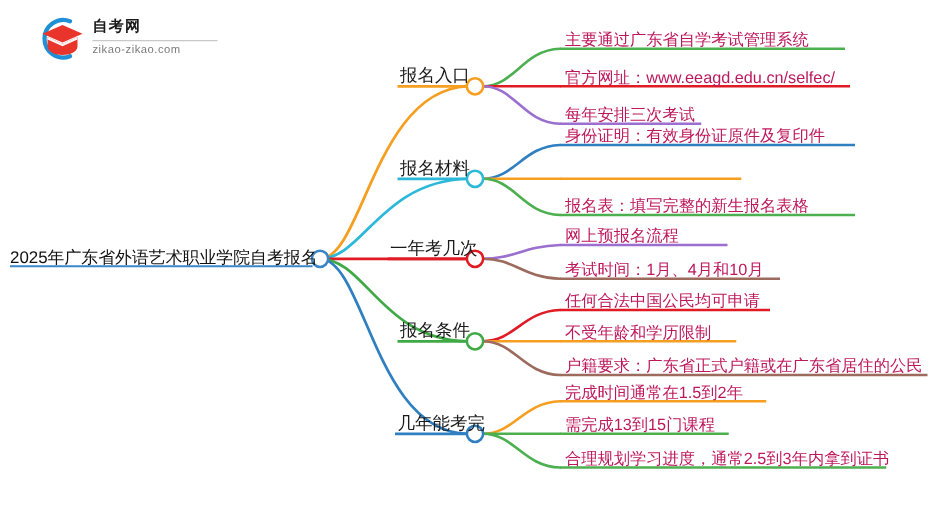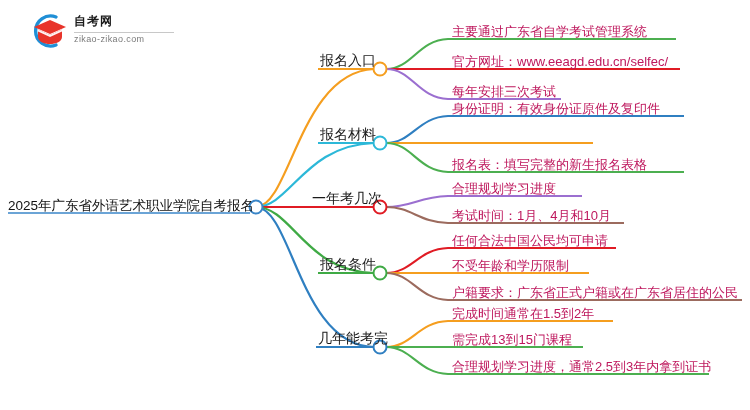--- a/index.html
+++ b/index.html
@@ -179,21 +179,21 @@
   <div class="node-label branch-label" style="left:320px; top:257px;">报名条件</div>
   <div class="node-label branch-label" style="left:318px; top:331px;">几年能考完</div>
 
   <div class="node-label leaf-label" style="left:452px; top:25px;">主要通过广东省自学考试管理系统</div>
   <div class="node-label leaf-label" style="left:452px; top:55px;text-align:center;">官方网址：www.eeagd.edu.cn/selfec/</div>
   <div class="node-label leaf-label" style="left:452px; top:85px;">每年安排三次考试</div>
 
   <div class="node-label leaf-label" style="left:452px; top:102px;">身份证明：有效身份证原件及复印件</div>
   <div class="node-label leaf-label" style="left:452px; top:158px;">报名表：填写完整的新生报名表格</div>
 
-  <div class="node-label leaf-label" style="left:452px; top:182px;">合理规划学习进度</div>
+  <div class="node-label leaf-label" style="left:452px; top:182px;">网上预报名流程</div>
   <div class="node-label leaf-label" style="left:452px; top:209px;">考试时间：1月、4月和10月</div>
 
   <div class="node-label leaf-label" style="left:452px; top:234px;">任何合法中国公民均可申请</div>
   <div class="node-label leaf-label" style="left:452px; top:259px;">不受年龄和学历限制</div>
   <div class="node-label leaf-label" style="left:452px; top:286px;">户籍要求：广东省正式户籍或在广东省居住的公民</div>
 
   <div class="node-label leaf-label" style="left:452px; top:307px;">完成时间通常在1.5到2年</div>
   <div class="node-label leaf-label" style="left:452px; top:333px;">需完成13到15门课程</div>
   <div class="node-label leaf-label" style="left:452px; top:360px;">合理规划学习进度，通常2.5到3年内拿到证书</div>
 

